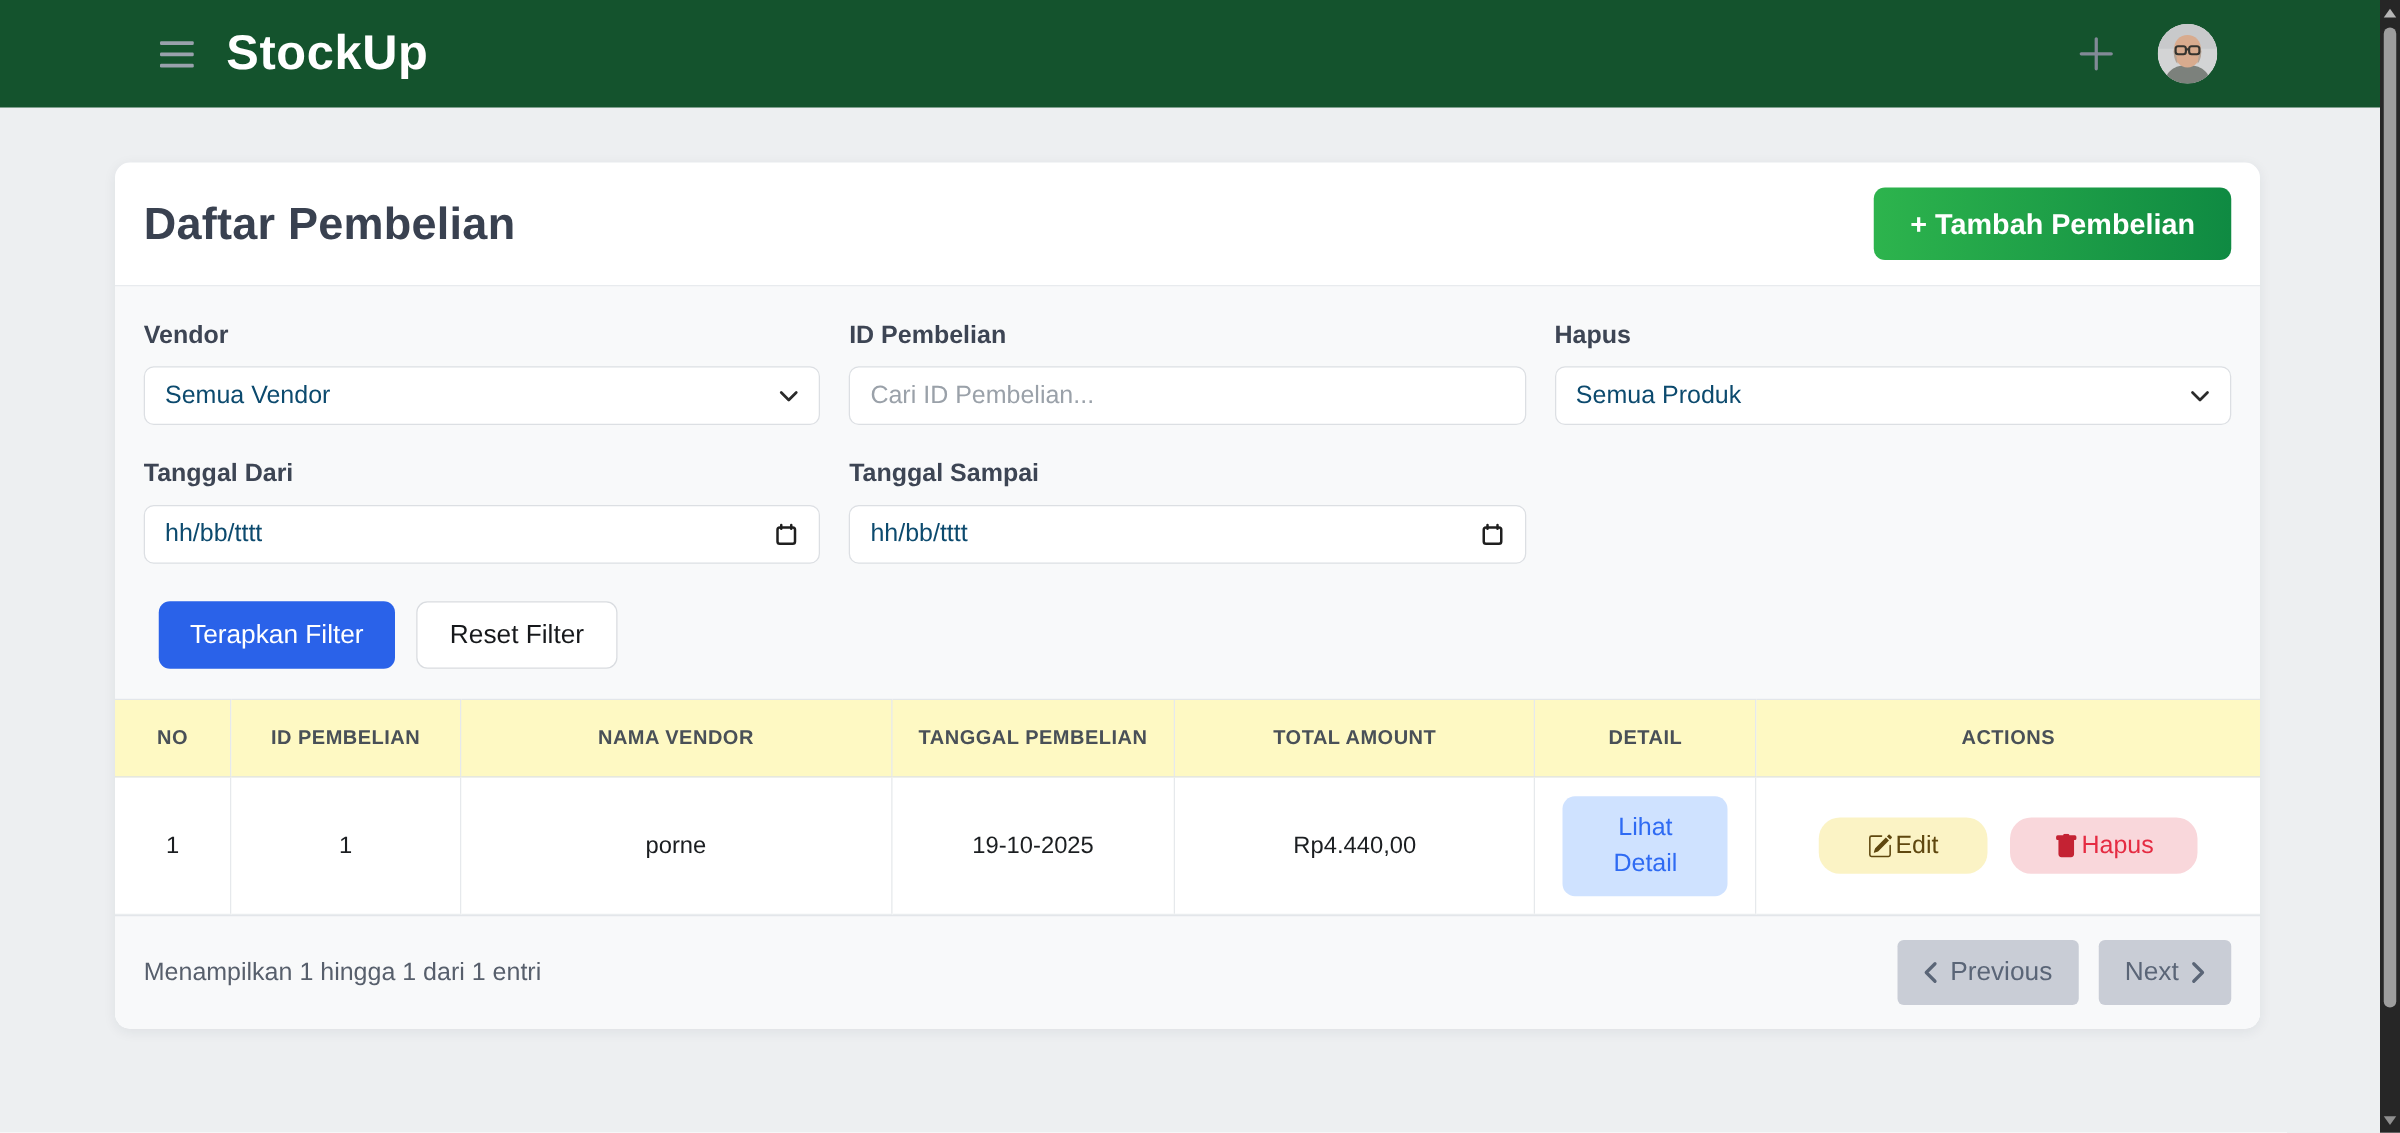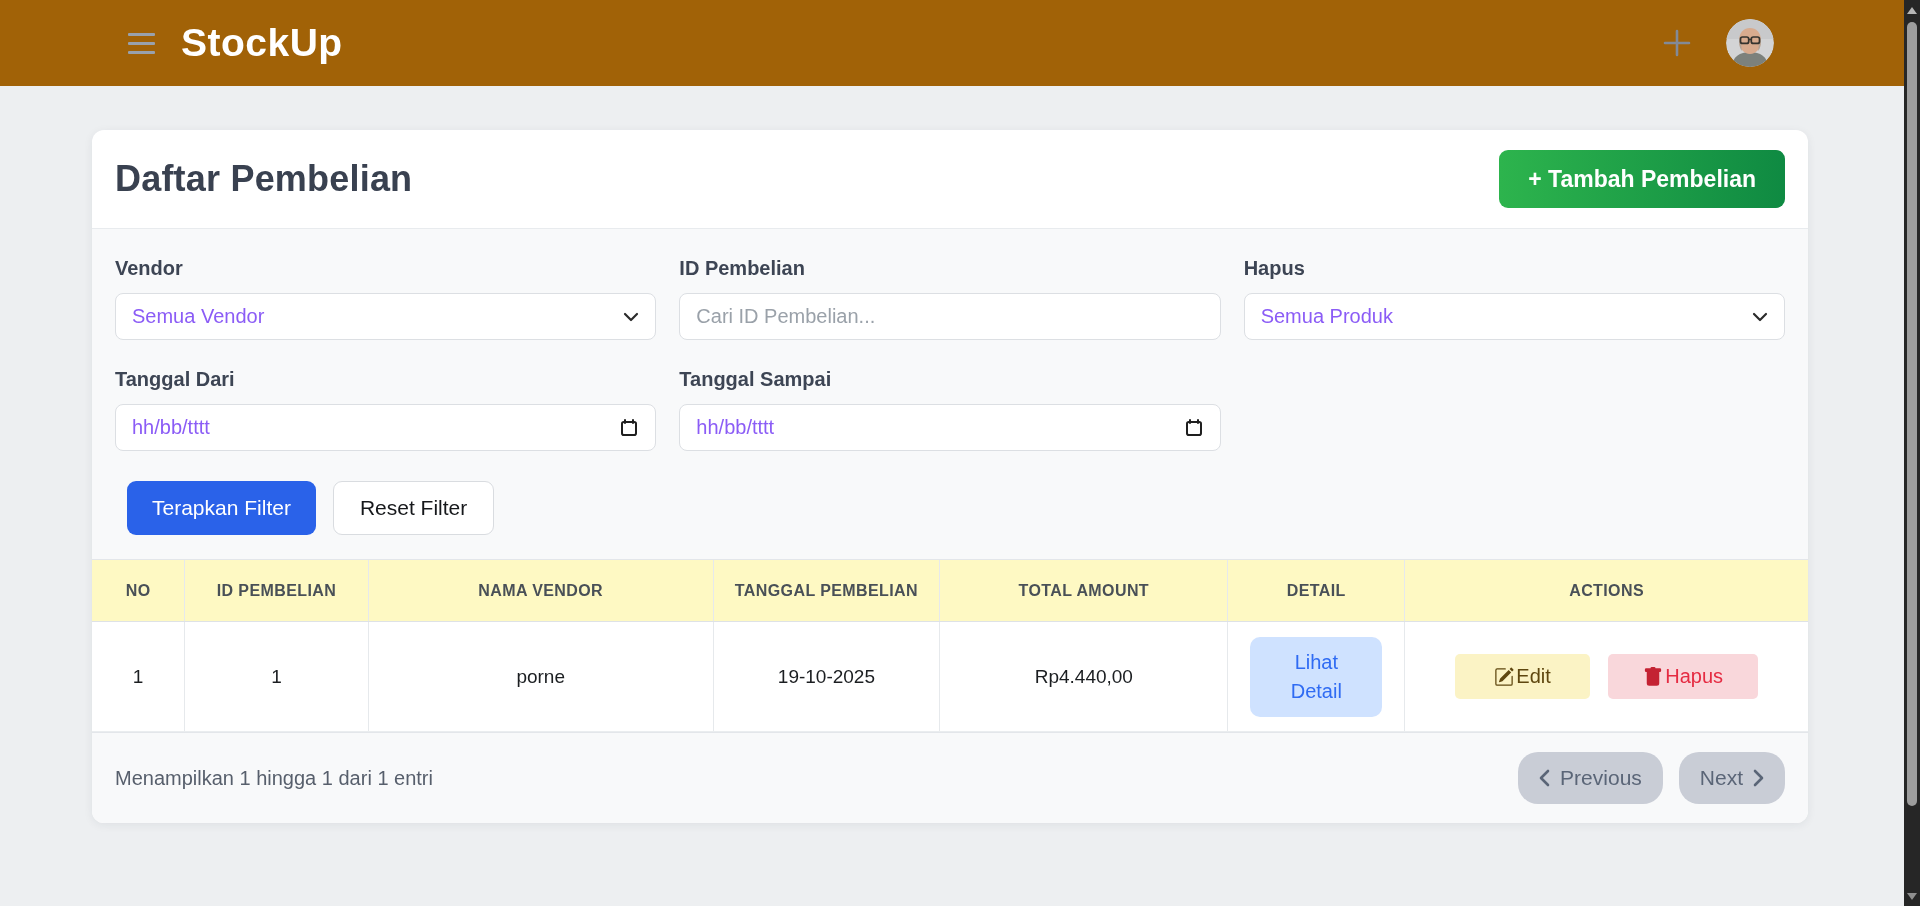--- a/index.html
+++ b/index.html
@@ -6,21 +6,21 @@
   html,body { margin:0; padding:0; }
   body {
     width:1920px; height:906px; overflow:hidden;
     background:#edeff1;
     font-family:"Liberation Sans","DejaVu Sans",sans-serif;
     color:#1b1e21;
   }
 
   
   .navbar{
-    height:86px; background:#a16207;
+    height:86px; background:#14532d;
     display:flex; align-items:center; justify-content:space-between;
     padding:0 146px 0 128px;
   }
   .nav-left{ display:flex; align-items:center; gap:26px; }
   .hamburger{ background:none;border:none;padding:0;cursor:pointer;
     display:flex; flex-direction:column; gap:6px; }
   .hamburger i{ display:block; width:27px; height:3px; background:#99a1ac; border-radius:1px; }
   .brand{ color:#ffffff; font-size:39px; font-weight:800; letter-spacing:.5px; cursor:pointer; }
   .nav-right{ display:flex; align-items:center; gap:32px; }
   .plus-btn{ background:none;border:none;padding:0;cursor:pointer; line-height:0; }
@@ -49,21 +49,21 @@
   .filters{ background:#f8f9fa; border-top:1px solid #e8ebee; padding:28px 23px 24px; }
   .filter-grid{
     display:grid; grid-template-columns:1fr 1fr 1fr;
     column-gap:23px; row-gap:28px;
   }
   .field label{ display:block; font-size:20px; font-weight:600; color:#3d4554; margin-bottom:13px; }
   .control{
     height:47px; width:100%; background:#fff;
     border:1px solid #dcdfe3; border-radius:8px;
     display:flex; align-items:center; justify-content:space-between;
-    padding:0 16px; font-size:20px; color:#8b5cf6; cursor:pointer;
+    padding:0 16px; font-size:20px; color:#0c4a6e; cursor:pointer;
   }
   .control .val{ white-space:nowrap; }
   input.control{
     cursor:text; font-family:inherit; display:block;
   }
   input.control::placeholder{ color:#9aa1a9; opacity:1; }
 
   .filter-actions{ margin-top:30px; display:flex; gap:17px;padding-left:12px; }
   .btn-apply{
     height:54px; padding:0 25px; border:none; border-radius:9px;
@@ -87,36 +87,36 @@
     height:110px; background:#fff; text-align:center;
     font-size:19px; color:#1b1e21; border-bottom:1px solid #eaedef;
   }
   .btn-detail{
     width:132px; padding:11px 26px; border:none; border-radius:10px;
     background:#cfe2ff; color:#2f6bf3; font-size:20px; line-height:1.45;
     cursor:pointer; font-family:inherit;
   }
   .actions-wrap{ display:flex; align-items:center; justify-content:center; gap:18px; }
   .btn-edit,.btn-del{
-    height:45px; border:none; border-radius:5px; cursor:pointer; font-family:inherit;
+    height:45px; border:none; border-radius:17px; cursor:pointer; font-family:inherit;
     display:inline-flex; align-items:center; justify-content:center; gap:2px; font-size:20px;
   }
   .btn-edit{ min-width:135px; background:#fbf3c5; color:#5f470f; }
   .btn-del{ min-width:150px; background:#f9d7db; color:#e52b42; }
 
   
   .card-footer{
     background:#f8f9fa; border-top:1px solid #e3e6ea;
     display:flex; align-items:center; justify-content:space-between;
     padding:19px 23px;
   }
   .summary{ font-size:20px; color:#575f6c; }
   .pager{ display:flex; gap:16px; }
   .pg{
-    height:52px; padding:0 21px; border:none; border-radius:20px;
+    height:52px; padding:0 21px; border:none; border-radius:5px;
     background:#c9cdd6; color:#5a6577; font-size:21px; font-family:inherit;
     display:inline-flex; align-items:center; gap:10px; cursor:default;
   }
 
   
   .scrollbar{ position:fixed; top:0; right:0; width:16px; height:906px; background:#262626; z-index:50; }
   .sb-up,.sb-down{ position:absolute; left:0; width:16px; height:16px;
     display:flex; align-items:center; justify-content:center; cursor:pointer; }
   .sb-up{ top:2px; } .sb-down{ bottom:2px; }
   .sb-up i{ border-left:5px solid transparent; border-right:5px solid transparent; border-bottom:7px solid #b6b6b6; }

